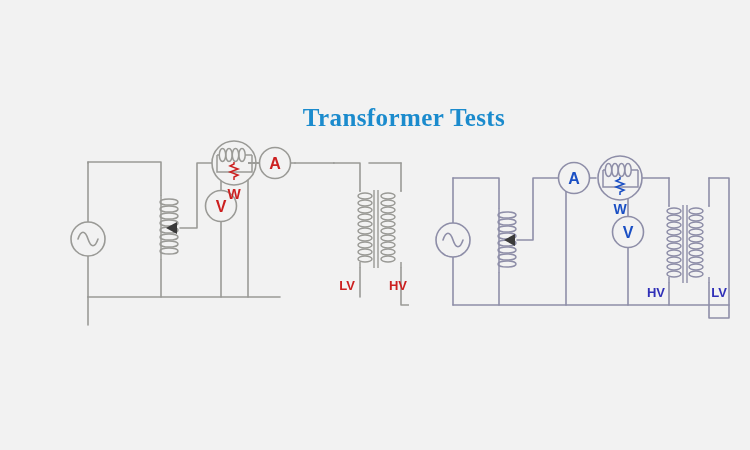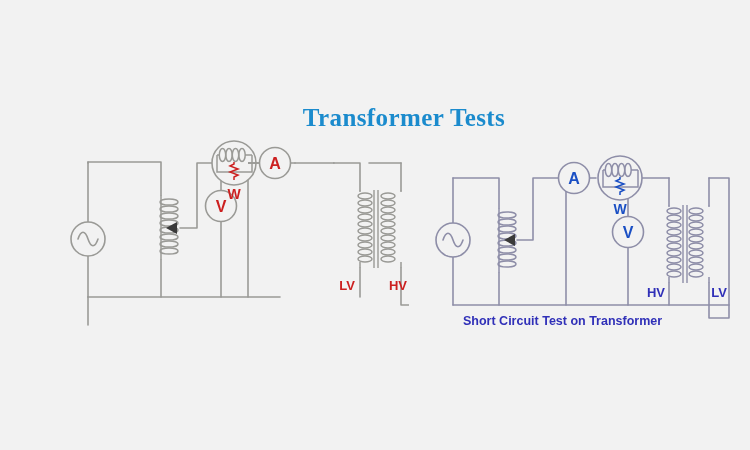--- a/index.html
+++ b/index.html
@@ -271,15 +271,14 @@
         <ellipse cx="267" cy="120" rx="7" ry="3.0"></ellipse>
         <ellipse cx="267" cy="127" rx="7" ry="3.0"></ellipse>
         <ellipse cx="267" cy="134" rx="7" ry="3.0"></ellipse>
         <path d="M280,137 L280,143"></path>
       </g>
       <text x="227" y="157" text-anchor="middle" font-size="13" font-weight="bold" fill="#3030b8">HV</text>
       <text x="290" y="157" text-anchor="middle" font-size="13" font-weight="bold" fill="#3030b8">LV</text>
     </g>
   </svg>
 
-  <div class="caption sc">Short Circuit Test on Transformer</div>
 
 </div>
 
 </body></html>

